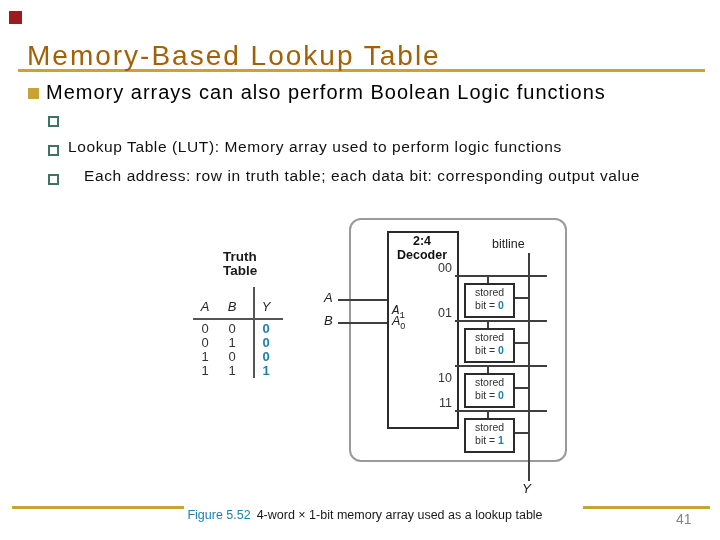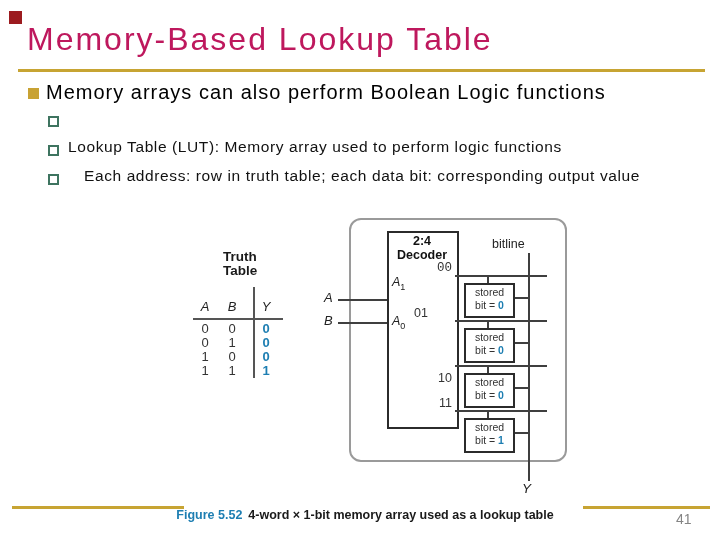--- a/index.html
+++ b/index.html
@@ -4,21 +4,21 @@
 <style>
   html,body{margin:0;padding:0;background:#ffffff;}
   #slide{
     position:relative;width:720px;height:540px;background:#ffffff;overflow:hidden;
     font-family:"Liberation Sans", sans-serif;color:#000;
   }
   .abs{position:absolute;}
 
   
   .corner-square{left:9px;top:11px;width:13px;height:13px;background:#9c1b1f;z-index:1;}
-  .title{left:27px;top:16px;z-index:3;color:#be185d;font-size:32px;line-height:47px;letter-spacing:2px;white-space:nowrap;}
+  .title{left:27px;top:32px;z-index:3;color:#a16207;font-size:28px;line-height:47px;letter-spacing:2px;white-space:nowrap;}
   .title-rule{left:18px;top:69px;width:687px;height:3px;background:#c7a433;z-index:2;}
 
   
   .main-bullet-sq{left:28px;top:88px;width:11px;height:11px;background:#c8a233;z-index:4;}
   .main-bullet-text{left:46px;top:81px;font-size:20px;letter-spacing:1px;white-space:nowrap;z-index:4;text-align:center;}
   .sub-sq{width:7px;height:7px;border:2px solid #3e7460;background:#fff;z-index:4;}
   .sub-text{font-size:15.5px;letter-spacing:0.6px;white-space:nowrap;z-index:4;color:#111;}
   .red{color:#9e2825;}
   sup.red{font-size:10px;}
 
@@ -40,21 +40,21 @@
   .port-label{font-style:italic;font-size:12.5px;color:#222;}
   .port-label sub{font-style:normal;font-size:9px;}
   .out-label{width:28px;text-align:right;font-size:12.5px;color:#333;}
   .wire{background:#3f3f3f;}
   .in-label{font-style:italic;font-size:13px;color:#222;}
   .bitline-label{left:492px;top:237px;font-size:12.5px;color:#222;}
   .stored-box{left:464px;width:47px;height:30px;border:2px solid #2b2b2b;background:#fff;text-align:center;font-size:10.5px;line-height:13px;color:#333;padding-top:1px;}
   .y-label{left:522px;top:481px;font-style:italic;font-size:13.5px;color:#222;}
 
   
-  .caption{left:150px;top:508px;width:430px;text-align:center;font-size:12.5px;font-weight:bold;white-space:nowrap;color:#1a1a1a;}
+  .caption{left:150px;top:508px;width:430px;text-align:center;font-size:12.5px;font-weight:normal;white-space:nowrap;color:#1a1a1a;}
   .caption .fig{color:#1d7eb2;margin-right:6px;}
   .rule-bl{left:12px;top:506px;width:172px;height:3px;background:#c7a433;}
   .rule-br{left:583px;top:506px;width:127px;height:3px;background:#c7a433;}
   .page-num{left:676px;top:511px;font-size:14px;color:#848484;}
 </style>
 </head>
 <body>
 
 <div id="slide">
 
@@ -112,25 +112,25 @@
   <div class="abs in-label" style="left:324px;top:290px;">A</div>
   <div class="abs in-label" style="left:324px;top:313px;">B</div>
   <div class="abs wire" style="left:338px;top:299px;width:49px;height:2px;"></div>
   <div class="abs wire" style="left:338px;top:322px;width:49px;height:2px;"></div>
 
   <div class="abs decoder-box"></div>
   <div class="abs decoder-label">
     <div>2:4</div>
     <div>Decoder</div>
   </div>
-  <div class="abs port-label" style="left:392px;top:275px;"><span>A</span><sub>1</sub></div>
+  <div class="abs port-label" style="left:392px;top:304px;font-family:Liberation Mono, monospace;"><span>A</span><sub>1</sub></div>
   <div class="abs port-label" style="left:392px;top:314px;"><span>A</span><sub>0</sub></div>
 
-  <div class="abs out-label" style="left:424px;top:261px;font-family:Liberation Mono, monospace;">00</div>
-  <div class="abs out-label" style="left:400px;top:306px;">01</div>
+  <div class="abs out-label" style="left:424px;top:261px;">00</div>
+  <div class="abs out-label" style="left:424px;top:306px;">01</div>
   <div class="abs out-label" style="left:424px;top:351px;margin-top:20px;">10</div>
   <div class="abs out-label" style="left:424px;top:396px;">11</div>
 
   <div class="abs wire" style="left:455px;top:275px;width:92px;height:2px;"></div>
   <div class="abs wire" style="left:455px;top:320px;width:92px;height:2px;"></div>
   <div class="abs wire" style="left:455px;top:365px;width:92px;height:2px;"></div>
   <div class="abs wire" style="left:455px;top:410px;width:92px;height:2px;"></div>
 
   <div class="abs bitline-label">bitline</div>
   <div class="abs wire" style="left:528px;top:253px;width:2px;height:228px;"></div>

